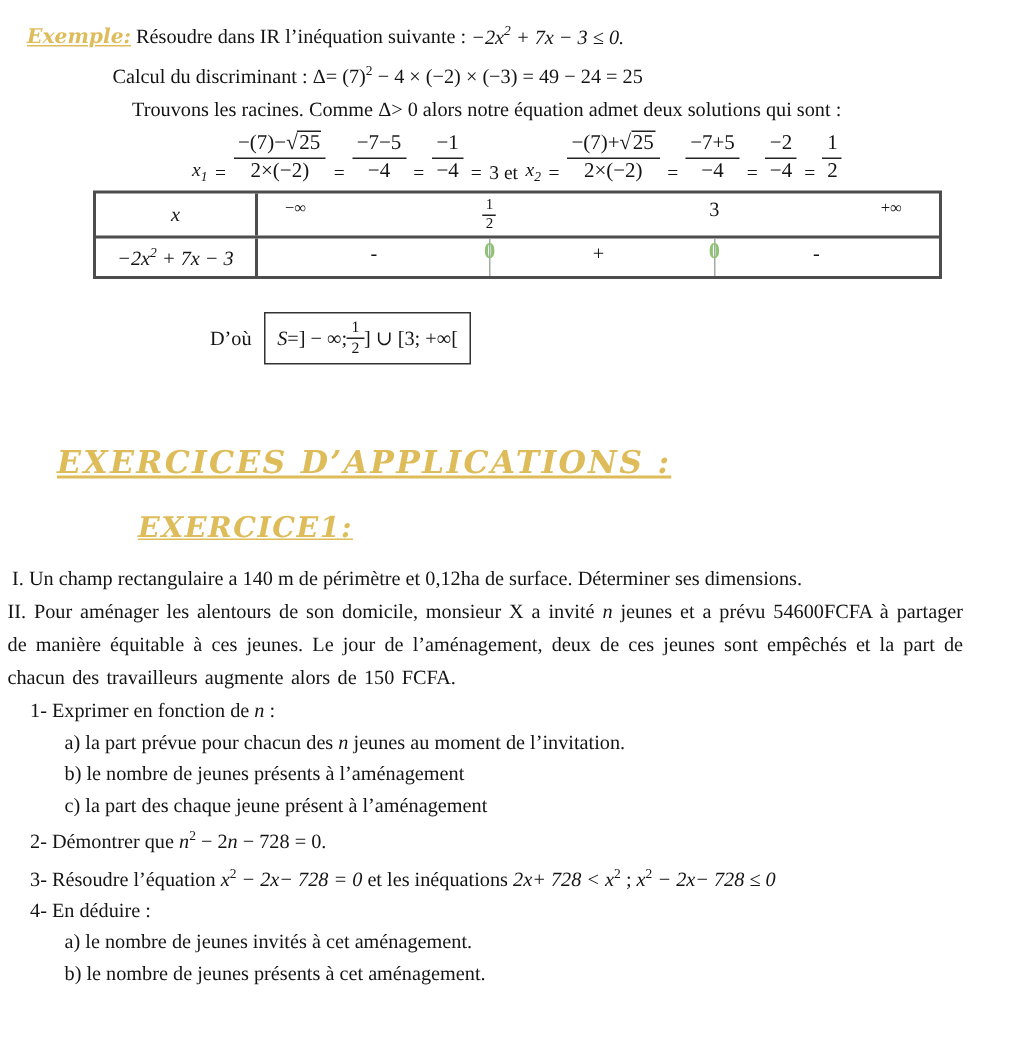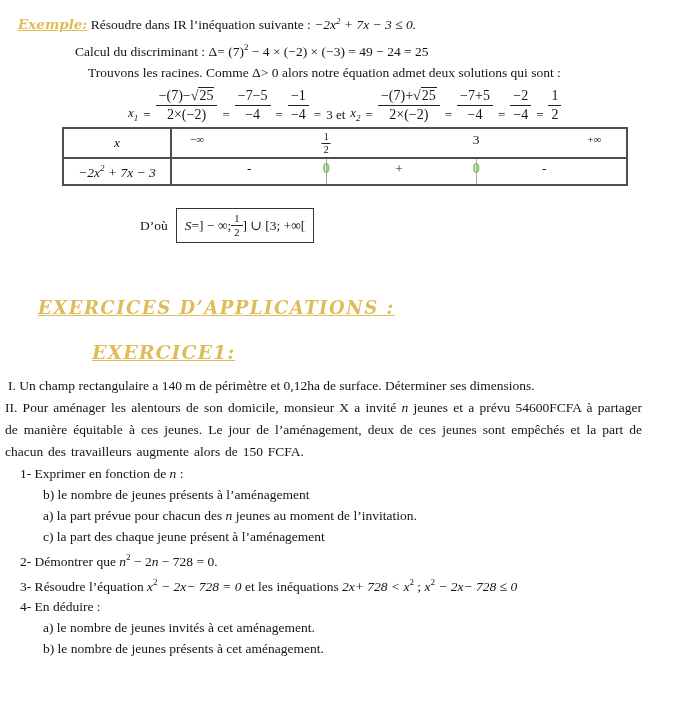--- a/index.html
+++ b/index.html
@@ -49,21 +49,21 @@
   .sfrac .den{display:block;border-top:1px solid #222;padding:0 2px;}
   .inf{font-size:11px;top:4px;}
   .vline{position:absolute;top:0;bottom:0;width:1px;background:var(--line_gray);}
   .zero{color:var(--green_zero);font-size:15px;top:1px;font-weight:bold;}
   .sign{top:2px;}
   
   .dou-row{margin:22px 0 0 140px;display:flex;align-items:center;}
   .sol-box{border:1px solid var(--box_border);padding:3px 8px;margin-left:8px;display:inline-flex;align-items:center;font-size:13.5px;}
   .sol-box .frac{font-size:10.5px;}
   
-  .h1{margin:54px 0 0 38px;font-size:18px;letter-spacing:1.5px;line-height:22px;}
+  .h1{margin:54px 0 0 38px;font-size:21px;letter-spacing:1.5px;line-height:22px;}
   .h2{margin:23px 0 0 92px;font-size:19px;letter-spacing:1px;line-height:20px;}
   
   .pI{margin:13px 24px 0 8px;}
   .pII{margin:0 20px 0 5px;text-align:justify;word-spacing:1.5px;}
   .q{margin-left:20px;line-height:21px;}
   .qa{margin-left:43px;line-height:21px;}
 </style>
 </head>
 <body>
 
@@ -161,22 +161,22 @@
   </div>
 
   <p class="h1 gold-head">EXERCICES D’APPLICATIONS :</p>
   <p class="h2 gold-head">EXERCICE1:</p>
 
   <p class="pI"><span>I.</span><span> Un champ rectangulaire a 140 m de périmètre et 0,12ha de surface. Déterminer ses dimensions.</span></p>
 
   <p class="pII"><span>II.</span><span> Pour aménager les alentours de son domicile, monsieur X a invité </span><span class="mi">n</span><span> jeunes et a prévu 54600FCFA à partager de manière équitable à ces jeunes. Le jour de l’aménagement, deux de ces jeunes sont empêchés et la part de chacun des travailleurs augmente alors de 150 FCFA.</span></p>
 
   <p class="q"><span>1- Exprimer en fonction de </span><span class="mi">n</span><span> :</span></p>
+  <p class="qa"><span>a)  la part prévue pour chacun des </span><span class="mi">n</span><span> jeunes au moment de l’invitation.</span></p>
   <p class="qa">b) le nombre de jeunes présents à l’aménagement</p>
-  <p class="qa"><span>a)  la part prévue pour chacun des </span><span class="mi">n</span><span> jeunes au moment de l’invitation.</span></p>
   <p class="qa">c) la part des chaque jeune présent à l’aménagement</p>
   <p class="q"><span>2- Démontrer que </span><span class="mi">n</span><sup>2</sup><span> − 2</span><span class="mi">n</span><span>  − 728  = 0.</span></p>
   <p class="q"><span>3-  Résoudre l’équation  </span><span class="mi">x</span><sup>2</sup><span class="mi"> − 2x− 728 = 0</span><span> et les inéquations  </span><span class="mi">2x+ 728 &lt; </span><span class="mi">x</span><sup>2</sup><span> ;   </span><span class="mi">x</span><sup>2</sup><span class="mi"> − 2x− 728 ≤ 0</span></p>
   <p class="q">4- En déduire :</p>
   <p class="qa">a) le nombre de jeunes invités à cet aménagement.</p>
   <p class="qa">b) le nombre de jeunes présents à cet aménagement.</p>
 
 </div>
 
 </body></html>

